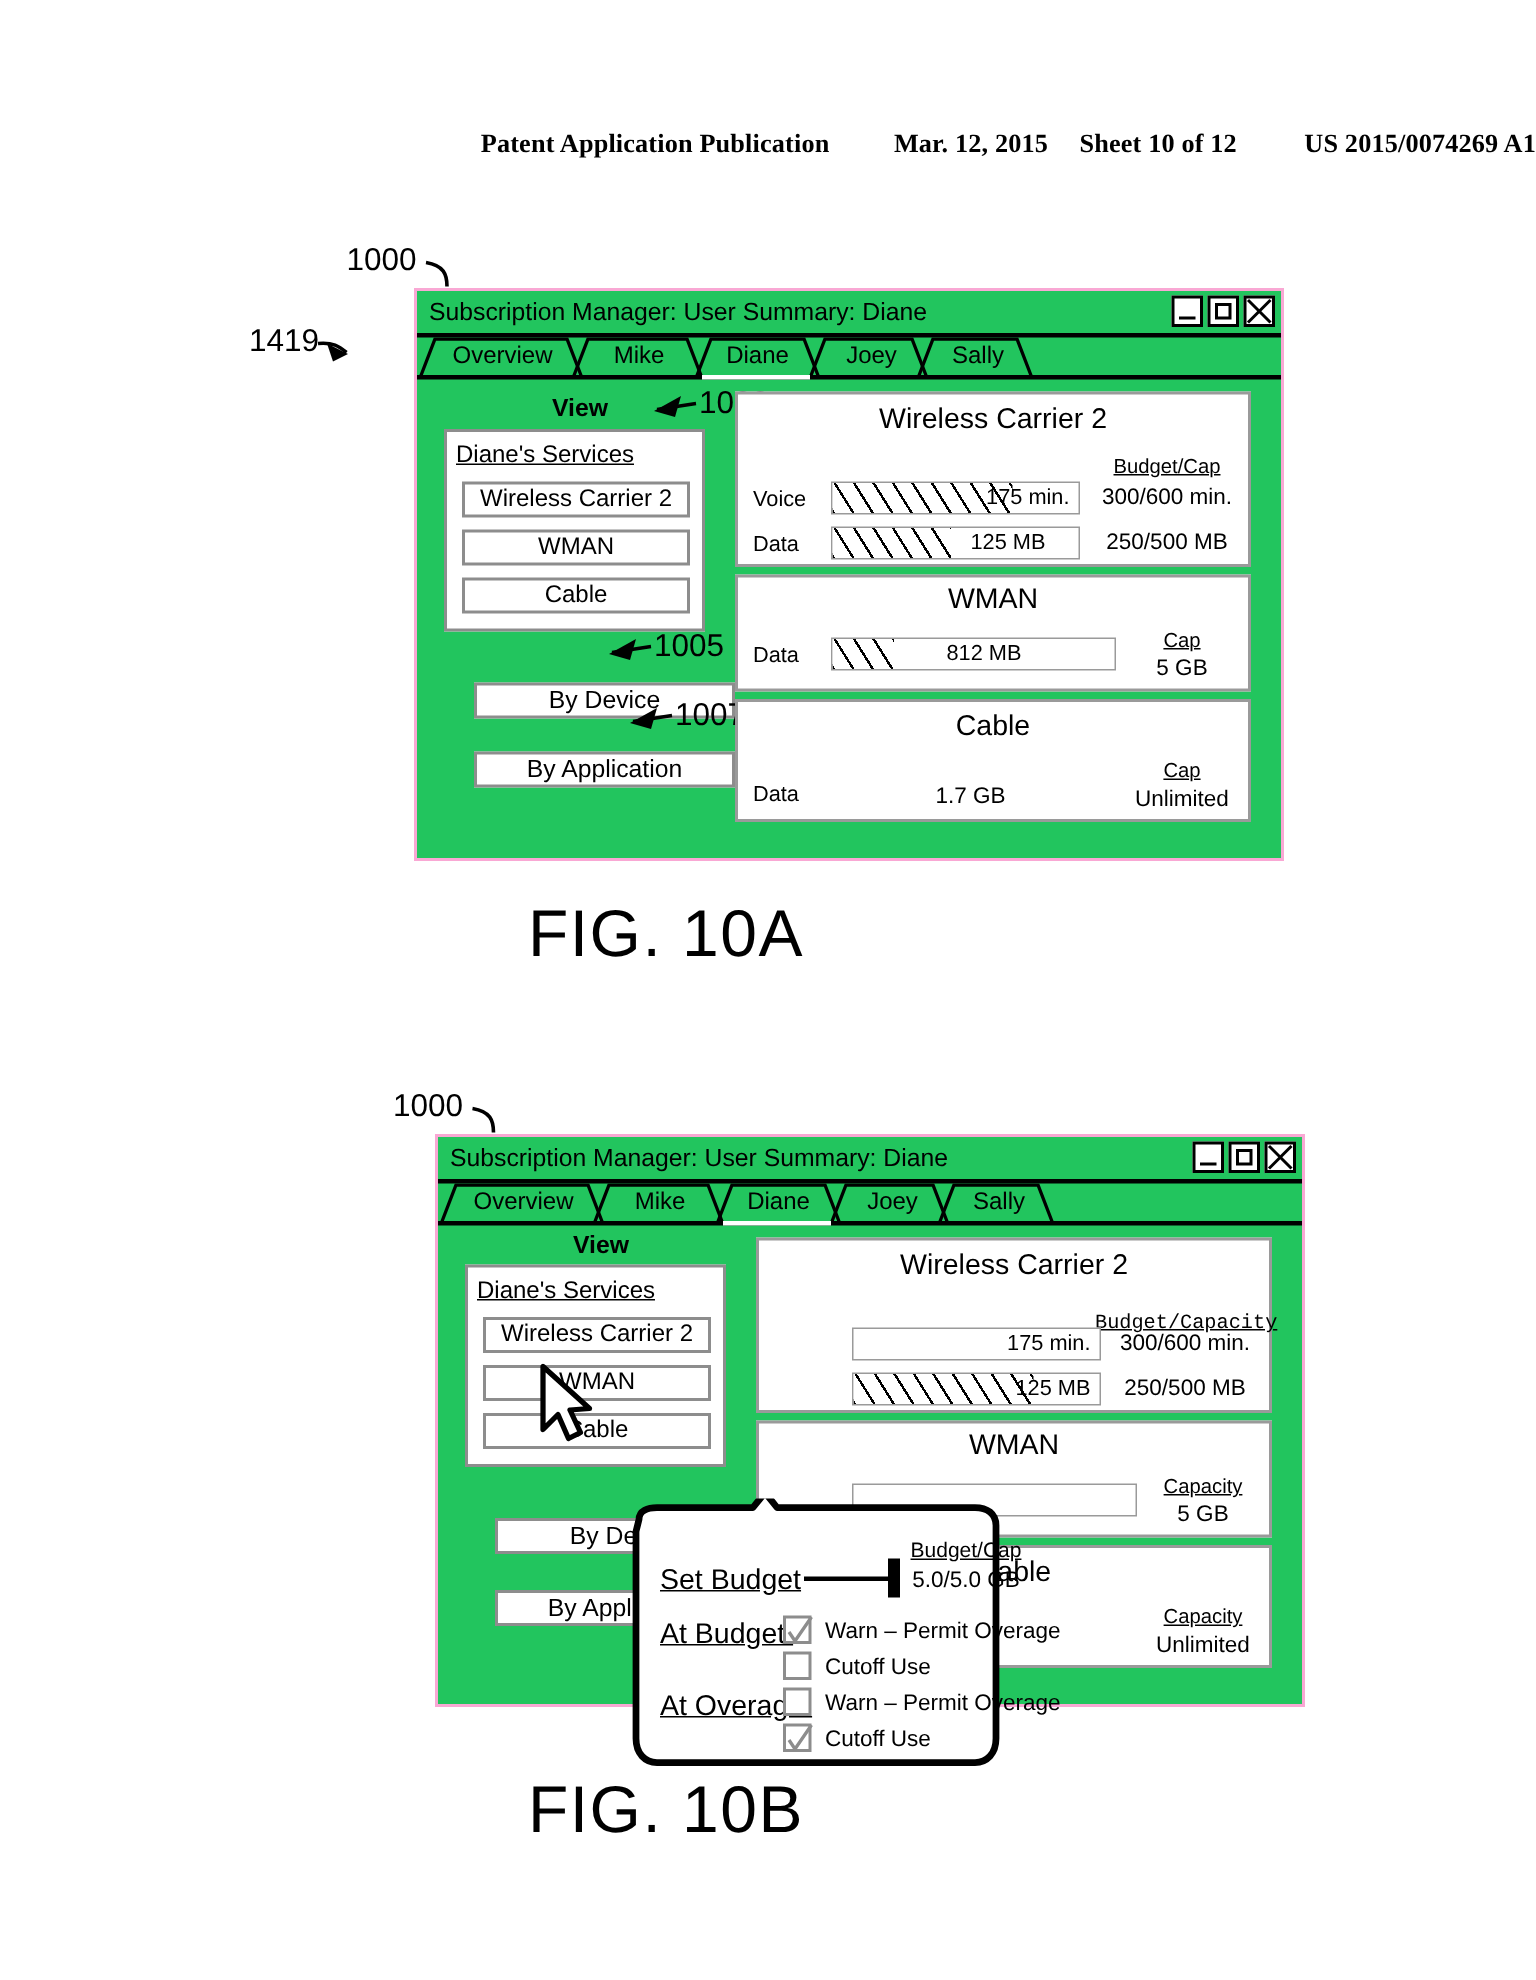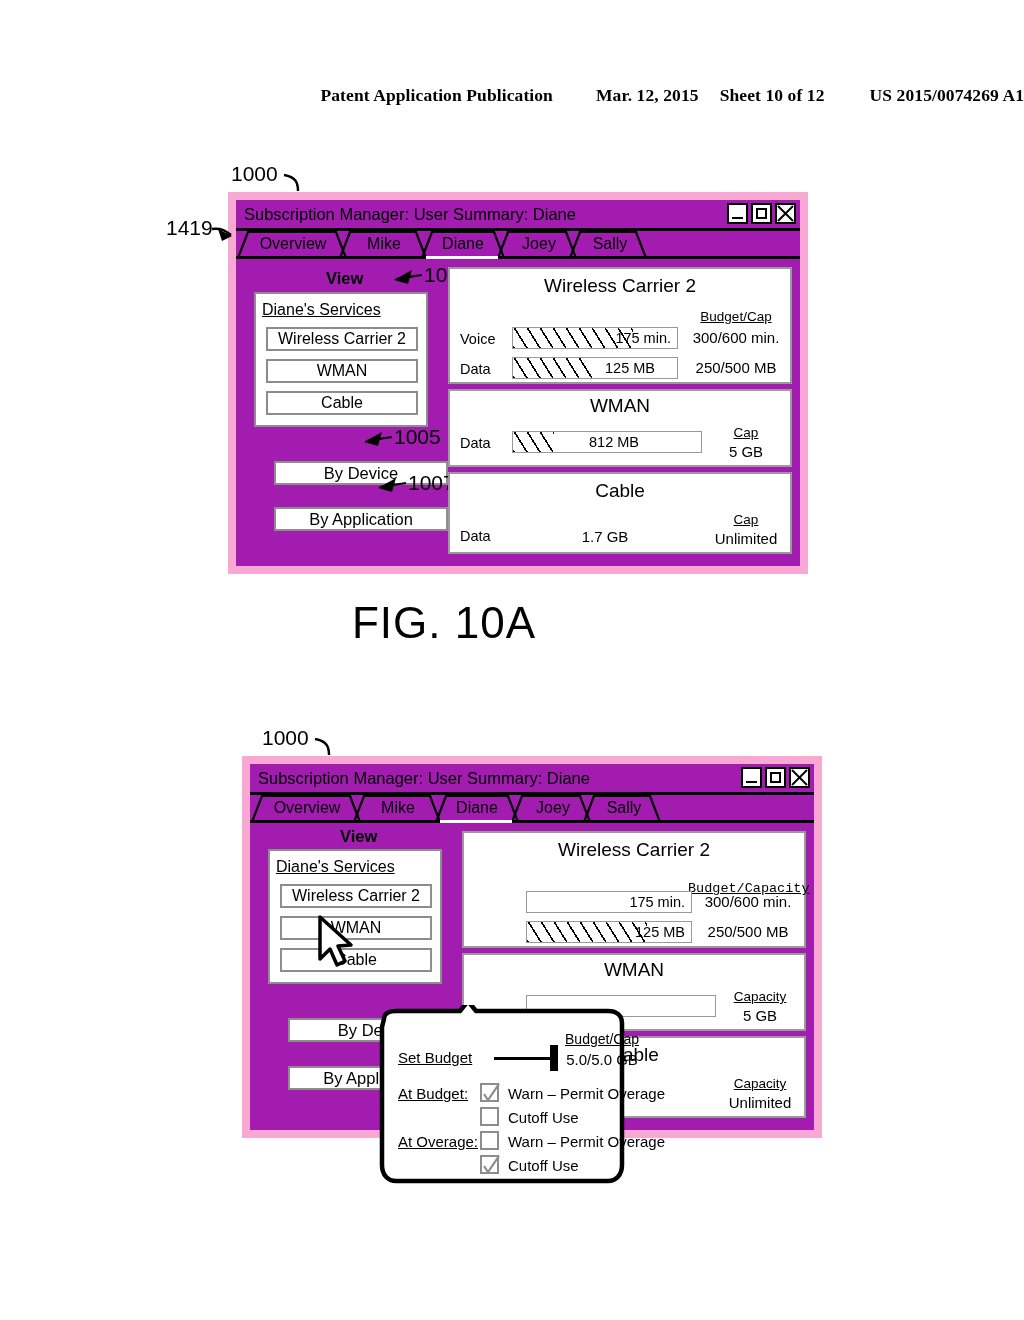--- a/index.html
+++ b/index.html
@@ -16,21 +16,21 @@
     text-align:right;font-family:"Liberation Serif", serif;
     font-weight:bold;font-size:17.5px;letter-spacing:.1px;
     white-space:nowrap;
   }
   .pub-header span{display:inline-block;}
   .ph-gap1{width:34px;}
   .ph-gap2{width:12px;}
   .ph-gap3{width:36px;}
 
   
-  .window{position:absolute;border:8px solid #f9a8d4;background:#a21caf;box-sizing:border-box;}
+  .window{position:absolute;border:2px solid #f9a8d4;background:#22c55e;box-sizing:border-box;margin-left:48px;}
   .titlebar{
     position:relative;height:31px;border-bottom:3px solid #000;
     display:flex;align-items:center;box-sizing:border-box;
   }
   .title-text{font-size:16.5px;padding-left:8px;white-space:nowrap;}
   .win-btns{position:absolute;right:4px;top:3px;display:flex;gap:3px;}
   .win-btn{width:21px;height:21px;border:2px solid #000;box-sizing:border-box;
            position:relative;background:#fff;}
   .win-btn.min::after{content:"";position:absolute;left:3px;right:3px;bottom:3px;height:2px;background:#000;}
   .win-btn.max::after{content:"";position:absolute;left:3px;right:3px;top:3px;bottom:3px;
@@ -75,21 +75,21 @@
 
   
   .refnum{position:absolute;font-size:21px;font-family:"Liberation Sans", sans-serif;white-space:nowrap;}
   .lead{position:absolute;left:0;top:0;overflow:visible;}
 
   
   .figcap{position:absolute;width:888px;text-align:center;font-size:44px;letter-spacing:1px;}
 
   
   .popup{position:absolute;z-index:40;}
-  .p-lbl{position:absolute;font-size:15px;text-decoration:underline;white-space:nowrap;}
+  .p-lbl{position:absolute;font-size:19px;text-decoration:underline;white-space:nowrap;}
   .p-txt{position:absolute;font-size:15px;white-space:nowrap;}
   .p-head{position:absolute;font-size:14px;text-decoration:underline;white-space:nowrap;}
   .chk{position:absolute;width:19px;height:19px;border:2px solid #8d8d8d;box-sizing:border-box;background:#fff;}
   .chk svg{position:absolute;left:-1px;top:-3px;}
   .slider-track{position:absolute;height:3px;background:#000;}
   .slider-thumb{position:absolute;width:8px;background:#000;}
 
   .cursor{position:absolute;z-index:45;}
 </style>
 </head>
@@ -340,14 +340,15 @@
         <div class="p-txt" style="left:144px;top:152px;">Cutoff Use</div>
       </div>
 
       <svg class="cursor" width="44" height="56" viewBox="0 0 44 56" style="left:66px;top:92px;">
         <path d="M4,2 L4,44 L14,34 L21,50 L29,46 L22,31 L35,30 Z" fill="#fff" stroke="#000" stroke-width="3.5" stroke-linejoin="round"></path>
       </svg>
 
     </div>
   </div>
 
+  <div class="figcap" style="left:0;top:1182px;">FIG. 10B</div>
 
 </div>
 
 </body></html>

